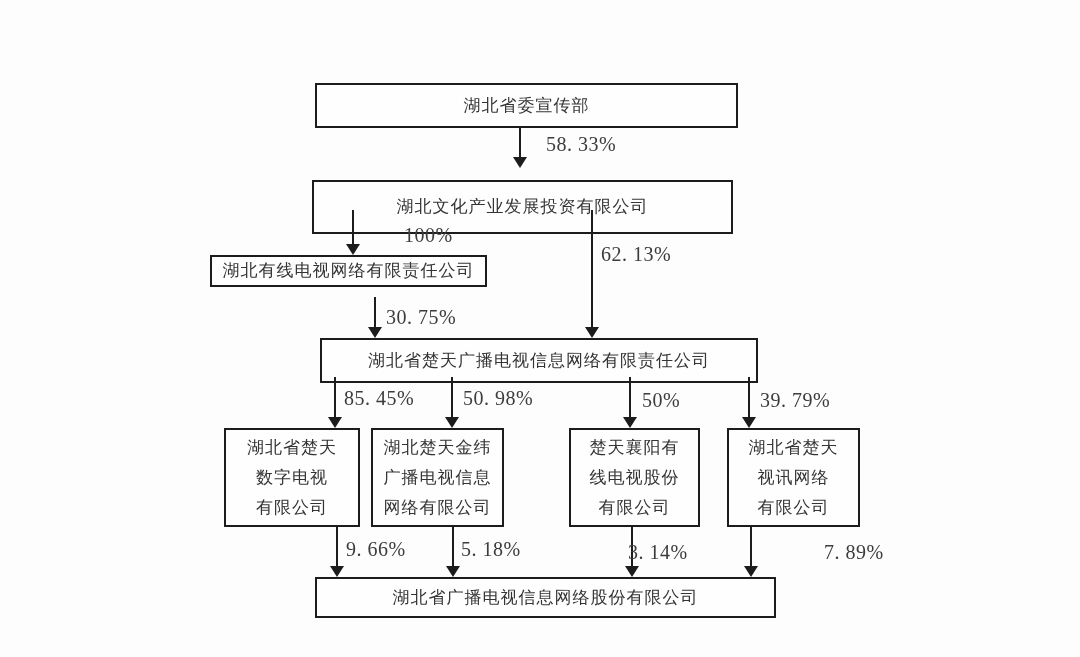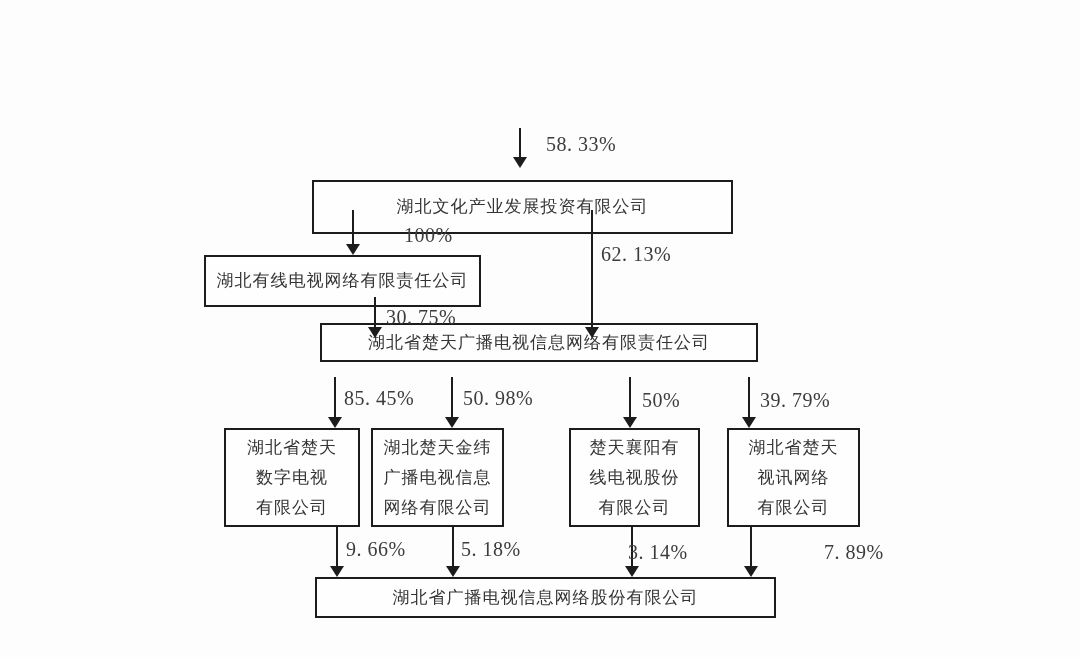--- a/index.html
+++ b/index.html
@@ -49,26 +49,27 @@
     color: #3c3c3c;
     letter-spacing: 0.5px;
     white-space: nowrap;
   }
 </style>
 </head>
 <body>
 
 <div class="canvas">
 
+  <div class="node" style="left:315px; top:83px; width:423px; height:45px;">湖北省委宣传部</div>
 
   <div class="node" style="left:312px; top:180px; width:421px; height:54px;">湖北文化产业发展投资有限公司</div>
 
-  <div class="node" style="left:204px; top:255px; width:277px; height:52px;">湖北有线电视网络有限责任公司</div>
+  <div class="node" style="left:210px; top:255px; width:277px; height:32px;">湖北有线电视网络有限责任公司</div>
 
-  <div class="node" style="left:320px; top:323px; width:438px; height:39px;">湖北省楚天广播电视信息网络有限责任公司</div>
+  <div class="node" style="left:320px; top:338px; width:438px; height:45px;">湖北省楚天广播电视信息网络有限责任公司</div>
 
   <div class="node" style="left:224px; top:428px; width:136px; height:99px;">湖北省楚天
 数字电视
 有限公司</div>
 
   <div class="node" style="left:371px; top:428px; width:133px; height:99px;">湖北楚天金纬
 广播电视信息
 网络有限公司</div>
 
   <div class="node" style="left:569px; top:428px; width:131px; height:99px;">楚天襄阳有

